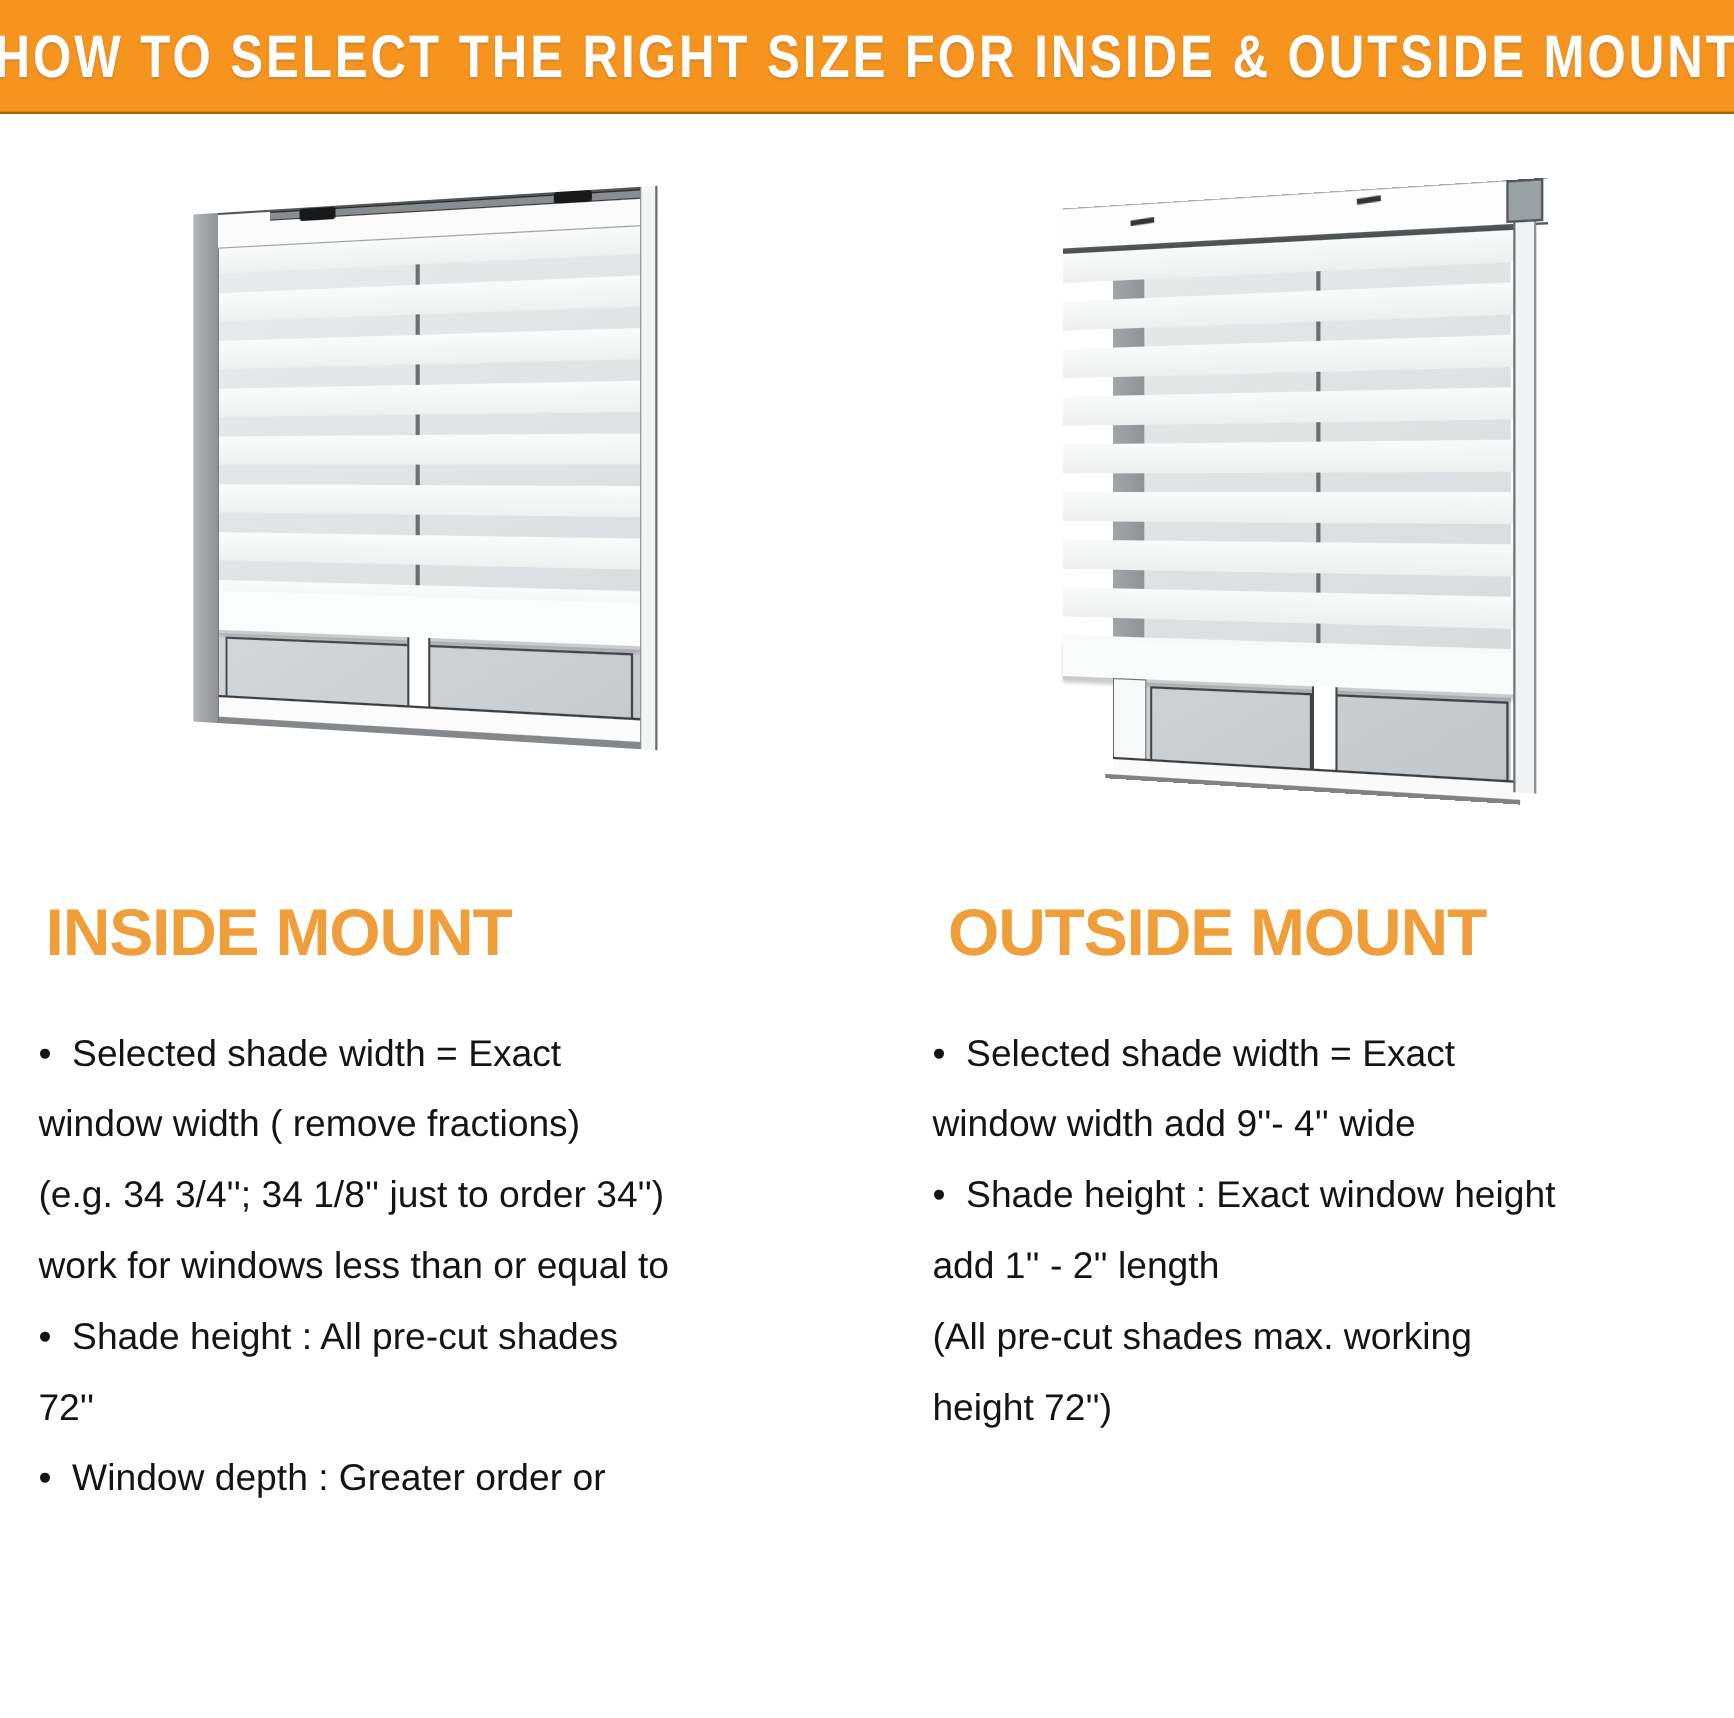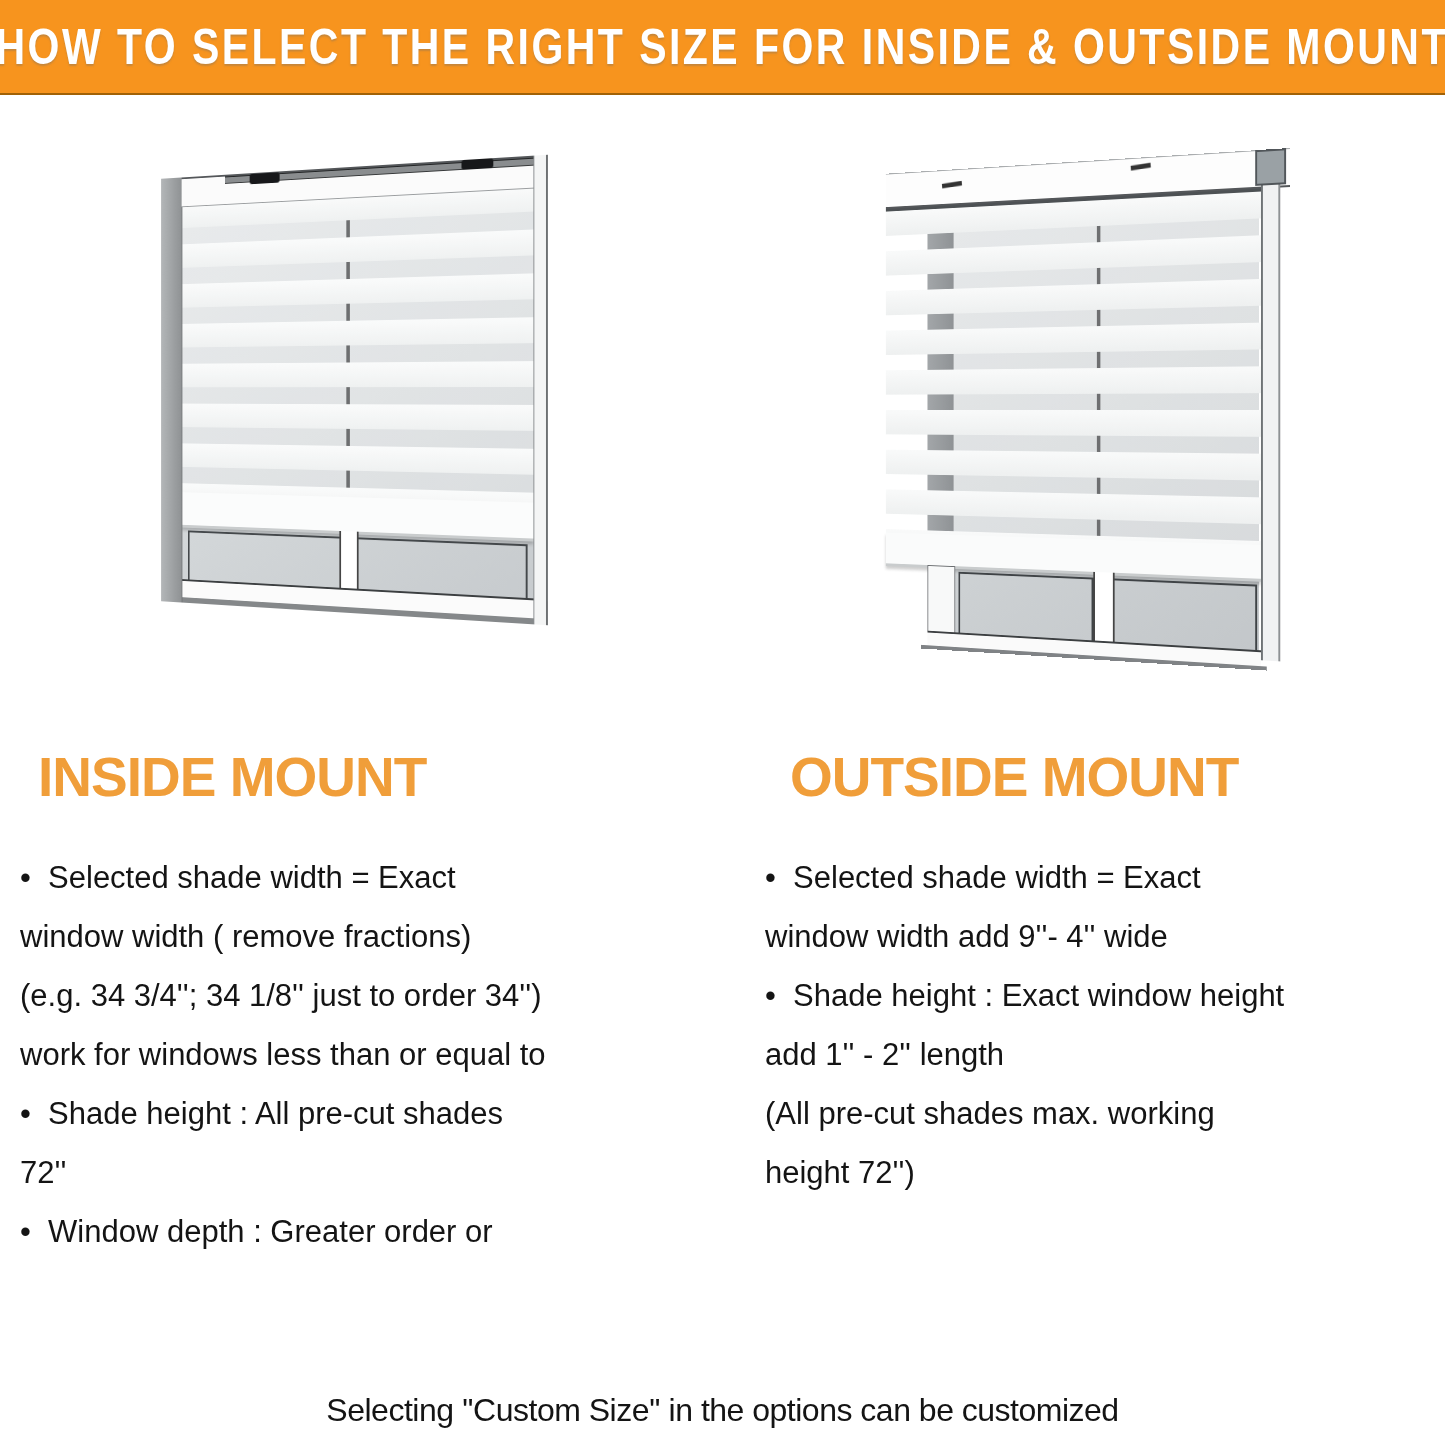--- a/index.html
+++ b/index.html
@@ -97,21 +97,21 @@
 
   
   .heading {
     position:absolute; top:750px; margin:0;
     font-size:55px; font-weight:bold; letter-spacing:-1px; line-height:1;
     color: var(--c-heading, #F09E3A); white-space:nowrap;
   }
   .heading-inside  { left:38px;  }
   .heading-outside { left:790px;text-align:right; }
 
-  .text-col { position:absolute; top:848px; }
+  .text-col { position:absolute; top:848px;margin-left:12px; }
   .text-col-inside  { left:20px;  width:710px; }
   .text-col-outside { left:765px; width:670px; }
   .text-line {
     font-size:31px; line-height:59px; white-space:pre;
     color: var(--c-body-text, #141414);
   }
 
   .footer-note {
     position:absolute; left:0; top:1392px; width:1445px;
     text-align:center; font-size:32px; letter-spacing:-0.5px;
@@ -183,15 +183,14 @@
     </div>
   <div class="text-col text-col-outside">
       <div class="text-line">•  Selected shade width = Exact</div>
       <div class="text-line">window width add 9''- 4'' wide</div>
       <div class="text-line">•  Shade height : Exact window height</div>
       <div class="text-line">add 1'' - 2'' length</div>
       <div class="text-line">(All pre-cut shades max. working</div>
       <div class="text-line">height 72'')</div>
     </div>
 
-  <div class="footer-note">Selecting ''Custom Size'' in the options can be customized</div>
 
 </div>
 
 </body></html>

